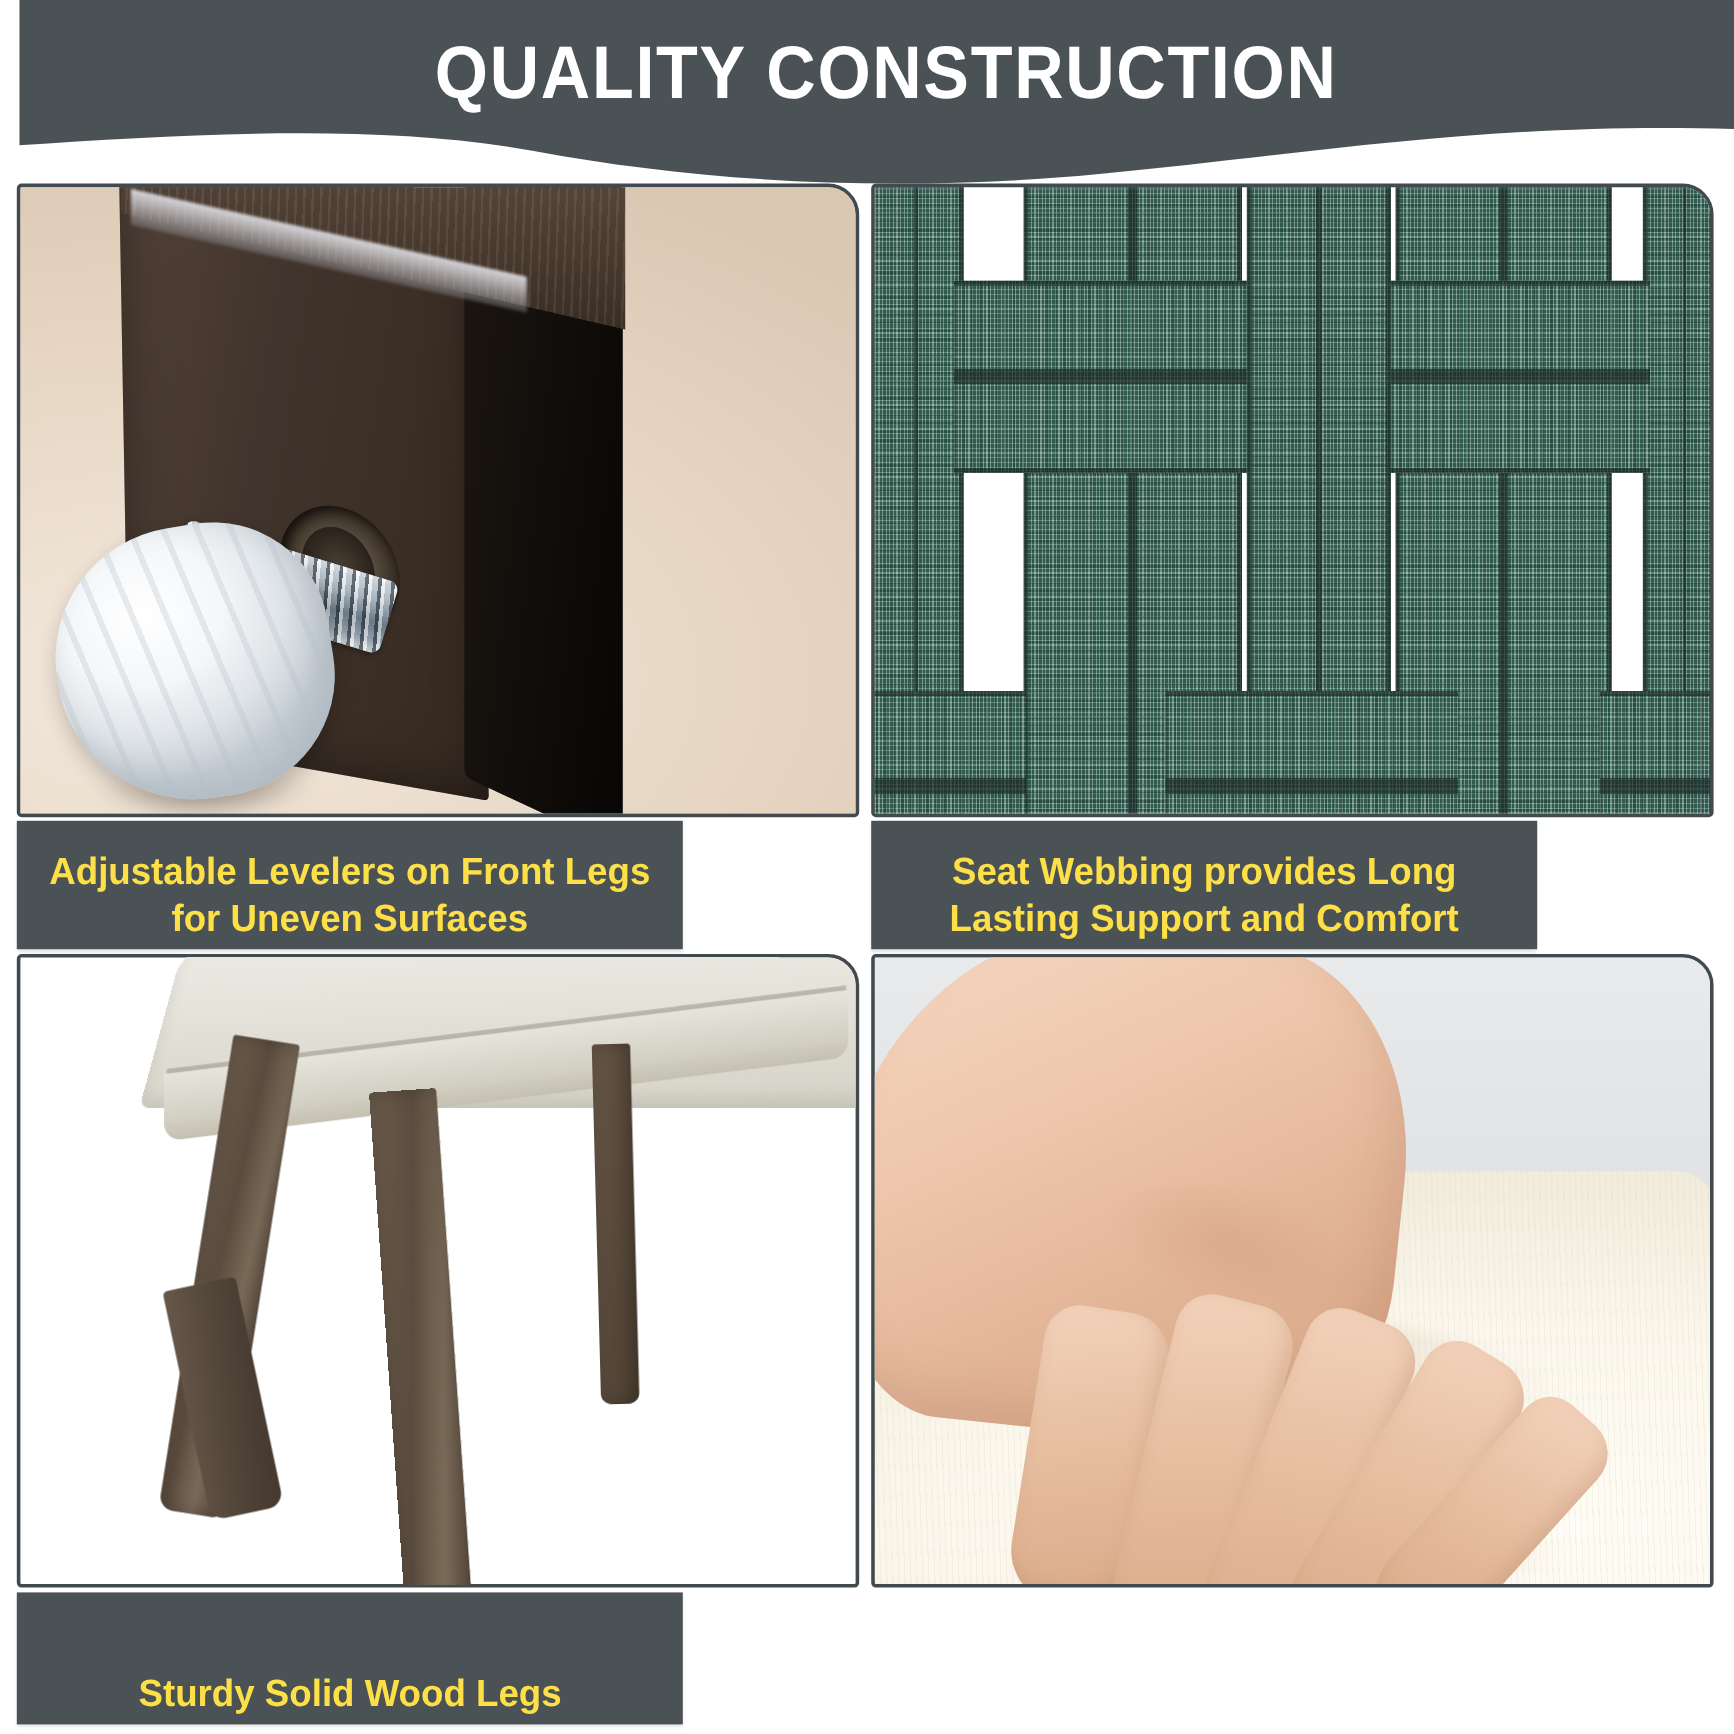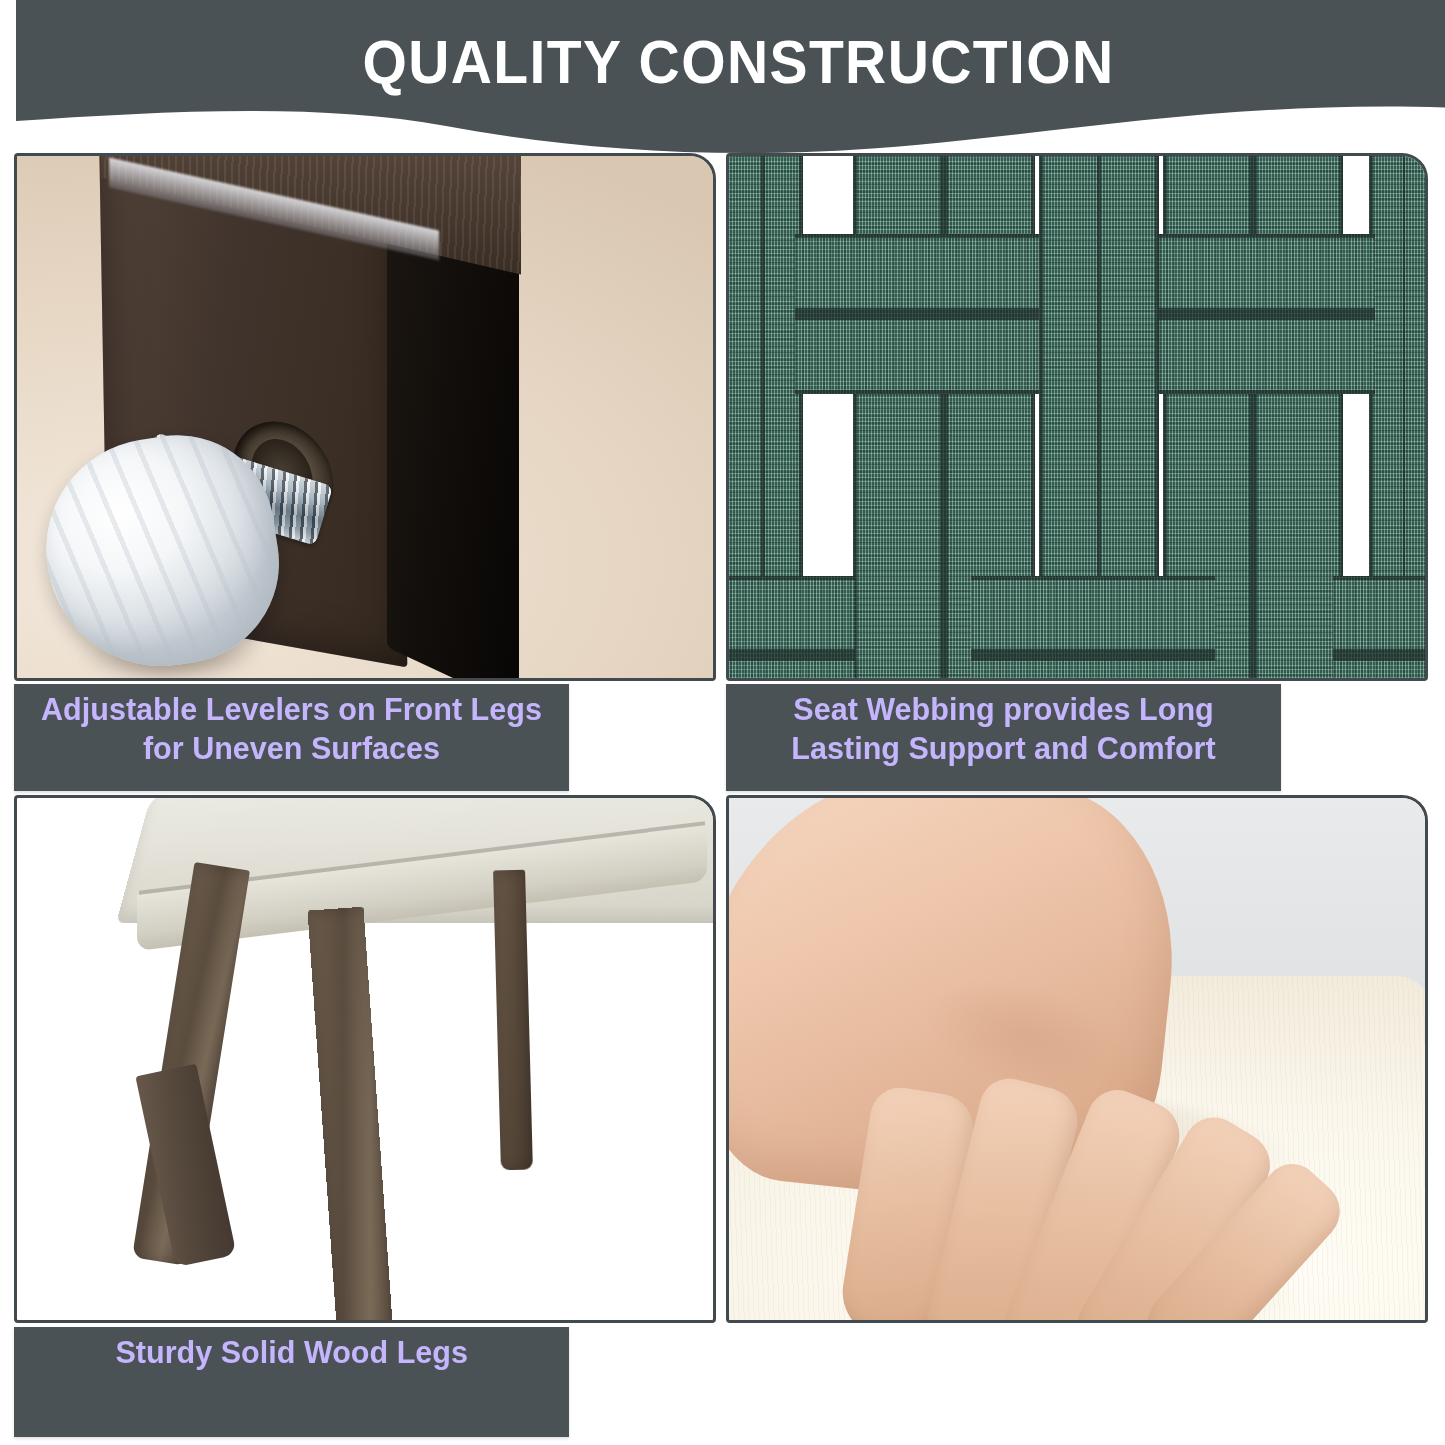--- a/index.html
+++ b/index.html
@@ -32,24 +32,24 @@
   .photo{
     position:relative;width:702px;height:528px;
     border:3px solid #414a4f;border-radius:4px 26px 4px 4px;
     overflow:hidden;box-sizing:border-box;background:#fff;
   }
   .cell.c-l .photo{border-radius:4px 26px 4px 4px;}
   .cell.c-r .photo{border-radius:4px 26px 4px 4px;}
 
   .caption{
     width:555px;box-sizing:border-box;
-    background:#4a5256;color:#c4b5fd;
+    background:#4a5256;color:#fde047;
     font-size:31.5px;line-height:39px;font-weight:700;
     text-align:center;
-    display:flex;align-items:flex-start;justify-content:center;
+    display:flex;align-items:flex-end;justify-content:center;
     padding:6px 14px;
     box-shadow:0 2px 3px rgba(0,0,0,.12);
   }
   .cap-tall{height:107px;margin-top:3px;}
   .cap-short{height:110px;margin-top:4px;}
   .caption span{display:block;transform:scaleX(0.97);}
 
   
   .p1{background:#efe2d3;}
   .p1 .bg{

